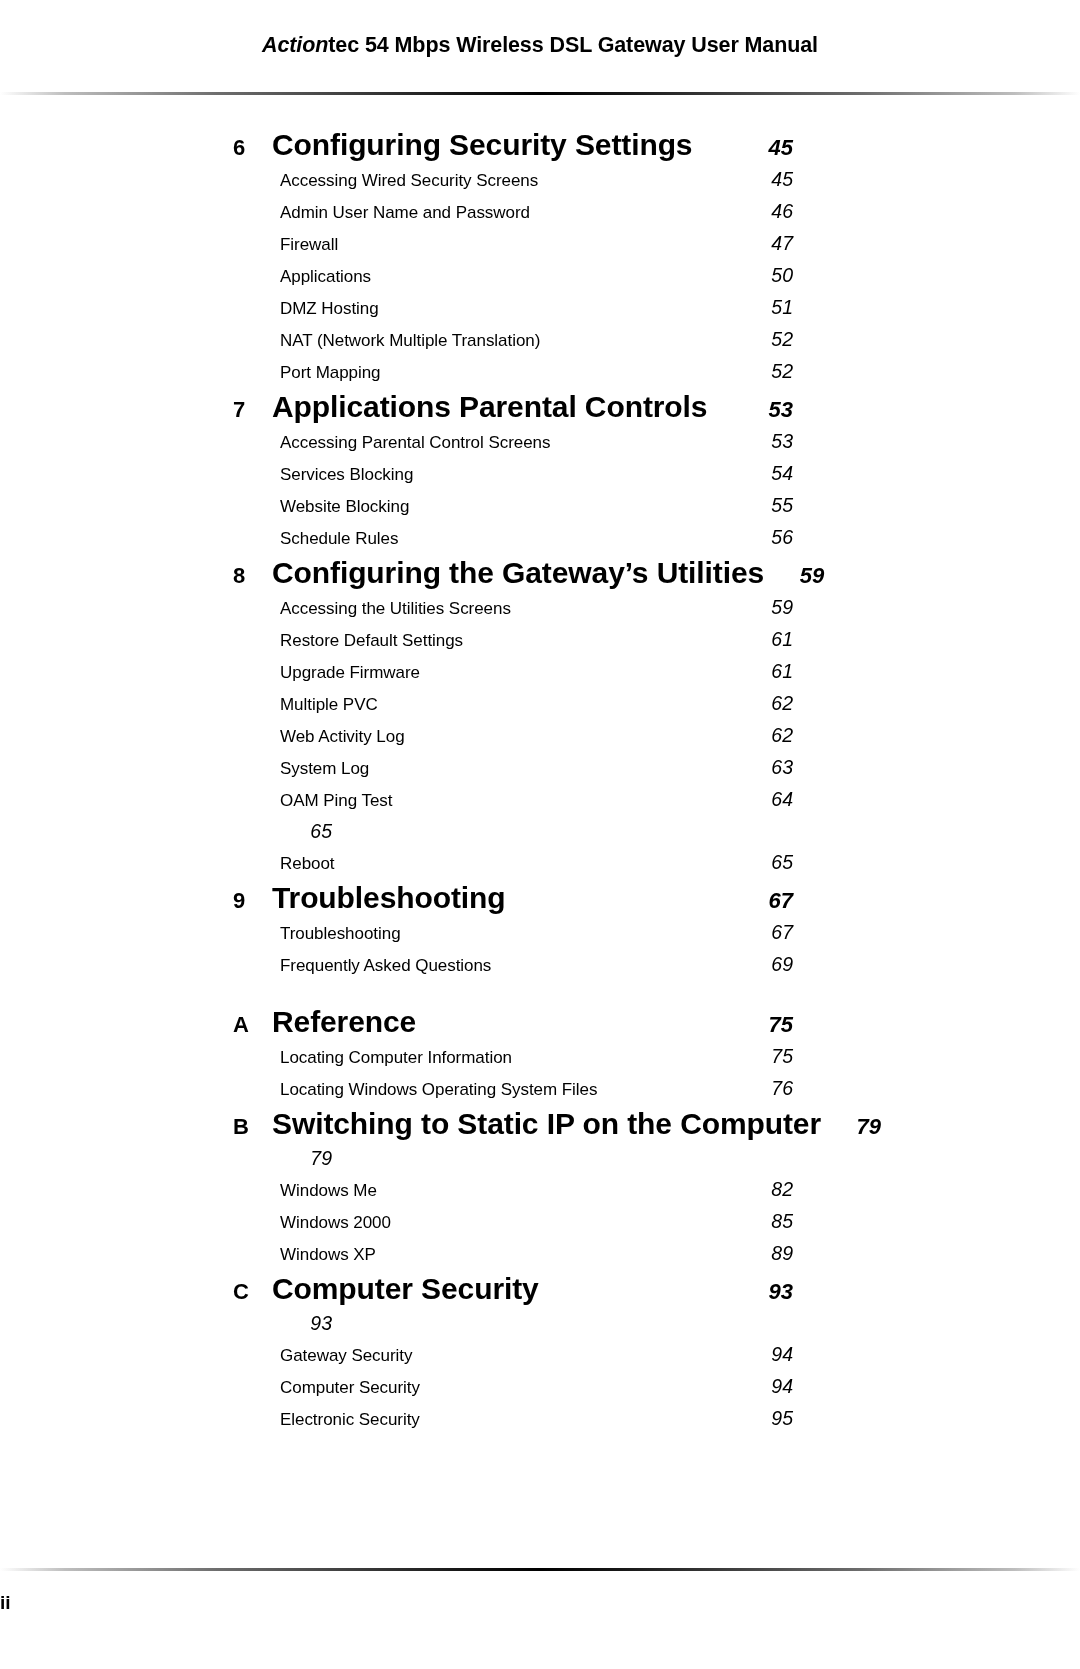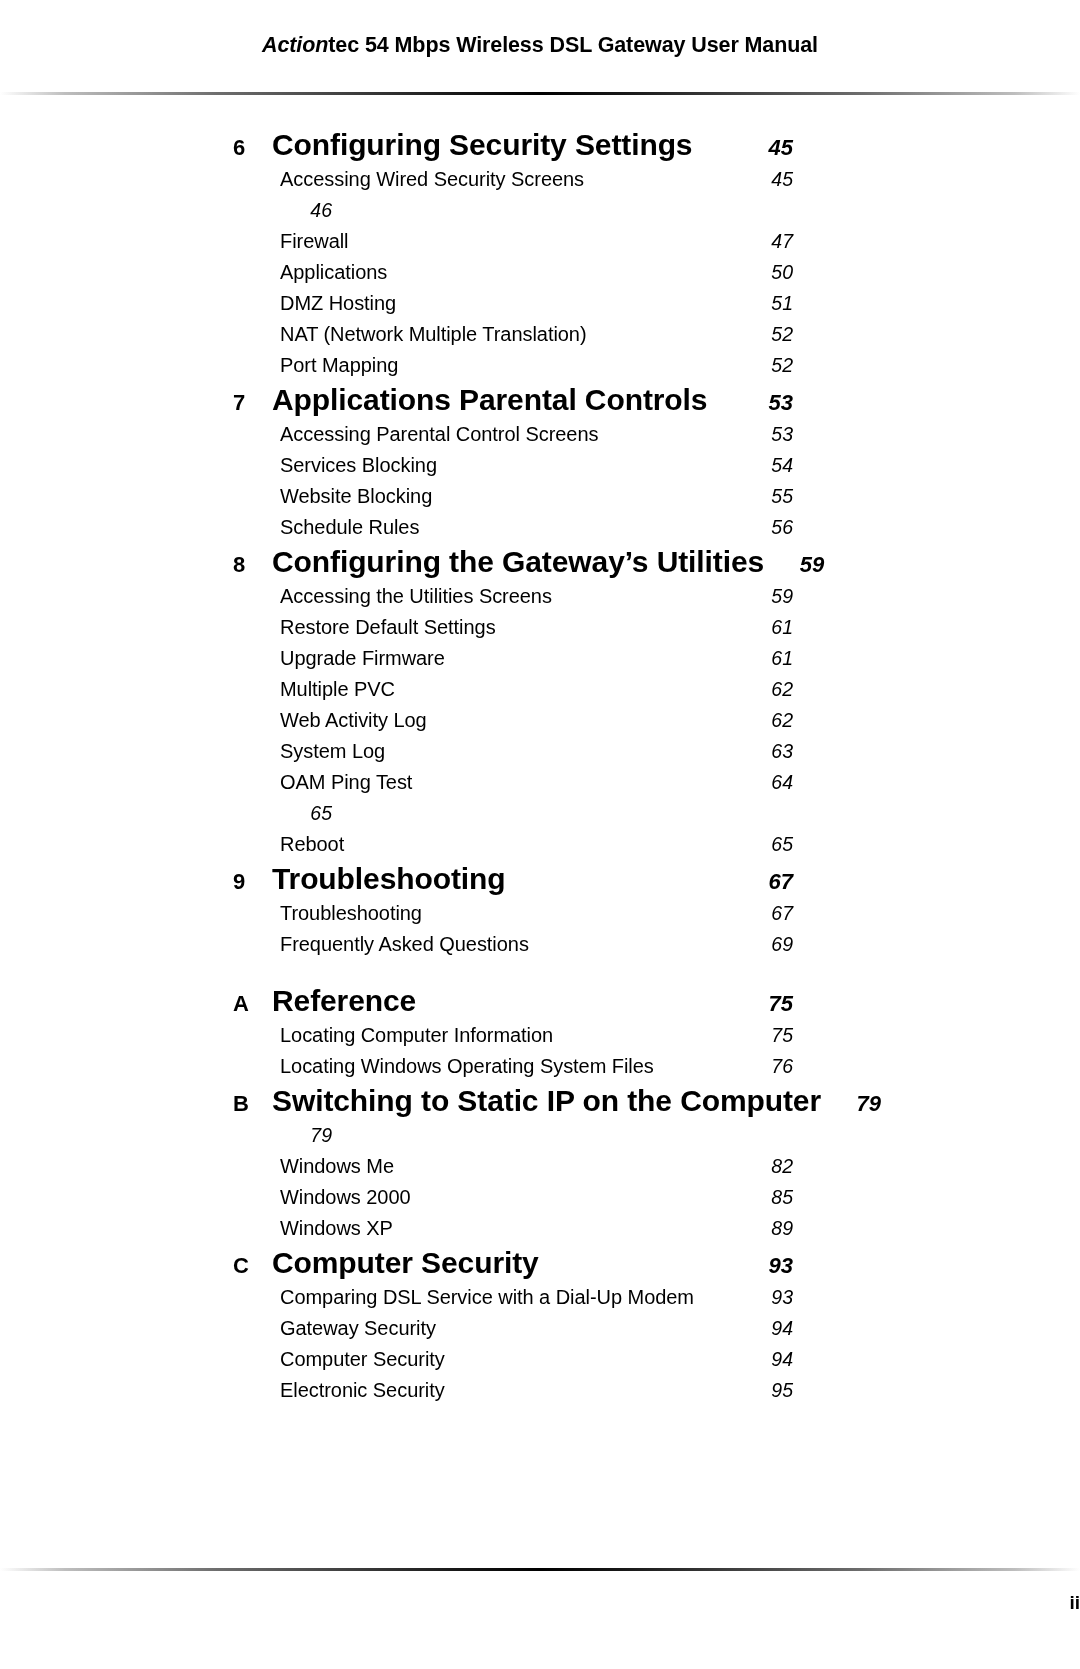--- a/index.html
+++ b/index.html
@@ -97,21 +97,21 @@
   }
 
   .toc-row.chapter .title-col {
     font-size: 30px;
     font-weight: bold;
     line-height: 31px;
     letter-spacing: -0.1px;
   }
 
   .toc-row.entry .title-col {
-    font-size: 20px;
+    font-size: 17px;
     font-weight: normal;
     line-height: 31px;
     padding-left: 8px;
     letter-spacing: -0.05px;
   }
 
   .page-col {
     flex: 0 0 60px;
     width: 60px;
     text-align: right;
@@ -125,21 +125,21 @@
     font-weight: bold;
     line-height: 31px;
   }
 
   
   .folio {
     position: absolute;
     top: 1592px;
     left: 0;
     width: 1080px;
-    text-align: right;
+    text-align: left;
     font-size: 19px;
     font-weight: bold;
   }
 </style>
 </head>
 <body>
 
 <div class="page">
 
   <div class="running-header">
@@ -154,20 +154,21 @@
         <div class="title-col">Configuring Security Settings</div>
         <div class="page-col">45</div>
       </div>
       <div class="toc-row entry">
         <div class="num-col"></div>
         <div class="title-col">Accessing Wired Security Screens</div>
         <div class="page-col">45</div>
       </div>
       <div class="toc-row entry">
         <div class="num-col"></div>
+        <div class="title-col">Admin User Name and Password</div>
         <div class="page-col">46</div>
       </div>
       <div class="toc-row entry">
         <div class="num-col"></div>
         <div class="title-col">Firewall</div>
         <div class="page-col">47</div>
       </div>
       <div class="toc-row entry">
         <div class="num-col"></div>
         <div class="title-col">Applications</div>
@@ -316,21 +317,20 @@
         <div class="title-col">Windows XP</div>
         <div class="page-col">89</div>
       </div>
       <div class="toc-row chapter">
         <div class="num-col">C</div>
         <div class="title-col">Computer Security</div>
         <div class="page-col">93</div>
       </div>
       <div class="toc-row entry">
         <div class="num-col"></div>
-        <div class="title-col">Comparing DSL Service with a Dial-Up Modem</div>
         <div class="page-col">93</div>
       </div>
       <div class="toc-row entry">
         <div class="num-col"></div>
         <div class="title-col">Gateway Security</div>
         <div class="page-col">94</div>
       </div>
       <div class="toc-row entry">
         <div class="num-col"></div>
         <div class="title-col">Computer Security</div>

